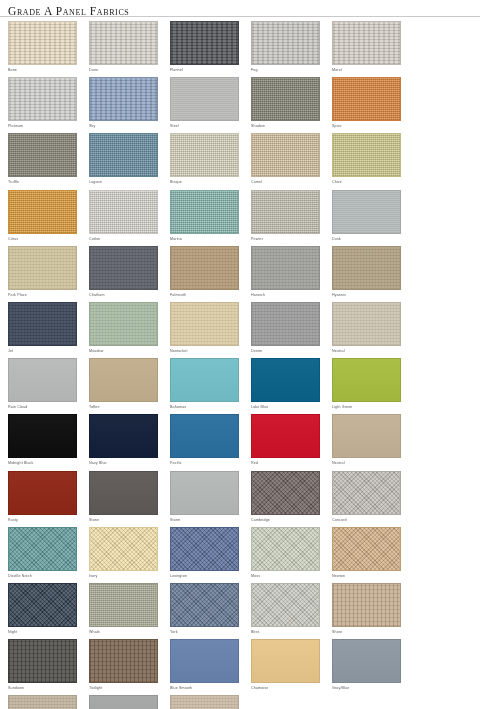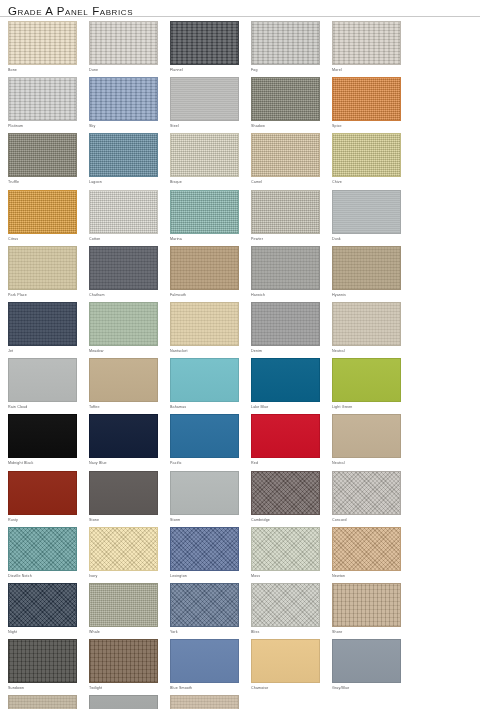--- a/index.html
+++ b/index.html
@@ -25,21 +25,21 @@
   }
 
   
   #header {
     padding: 5px 0 4px 8px;
     border-bottom: 1px solid #c9c9c9;
     height: 17px;
     box-sizing: border-box;
   }
   #page-title {
-    font-family: Liberation Sans, sans-serif;
+    font-family: Liberation Serif, serif;
     font-size: 11.5px;
     letter-spacing: 0.6px;
     color: #1a1a1a;
     font-variant: small-caps;
     text-transform: none;
     line-height: 12px;
     white-space: nowrap;
   }
 
   

